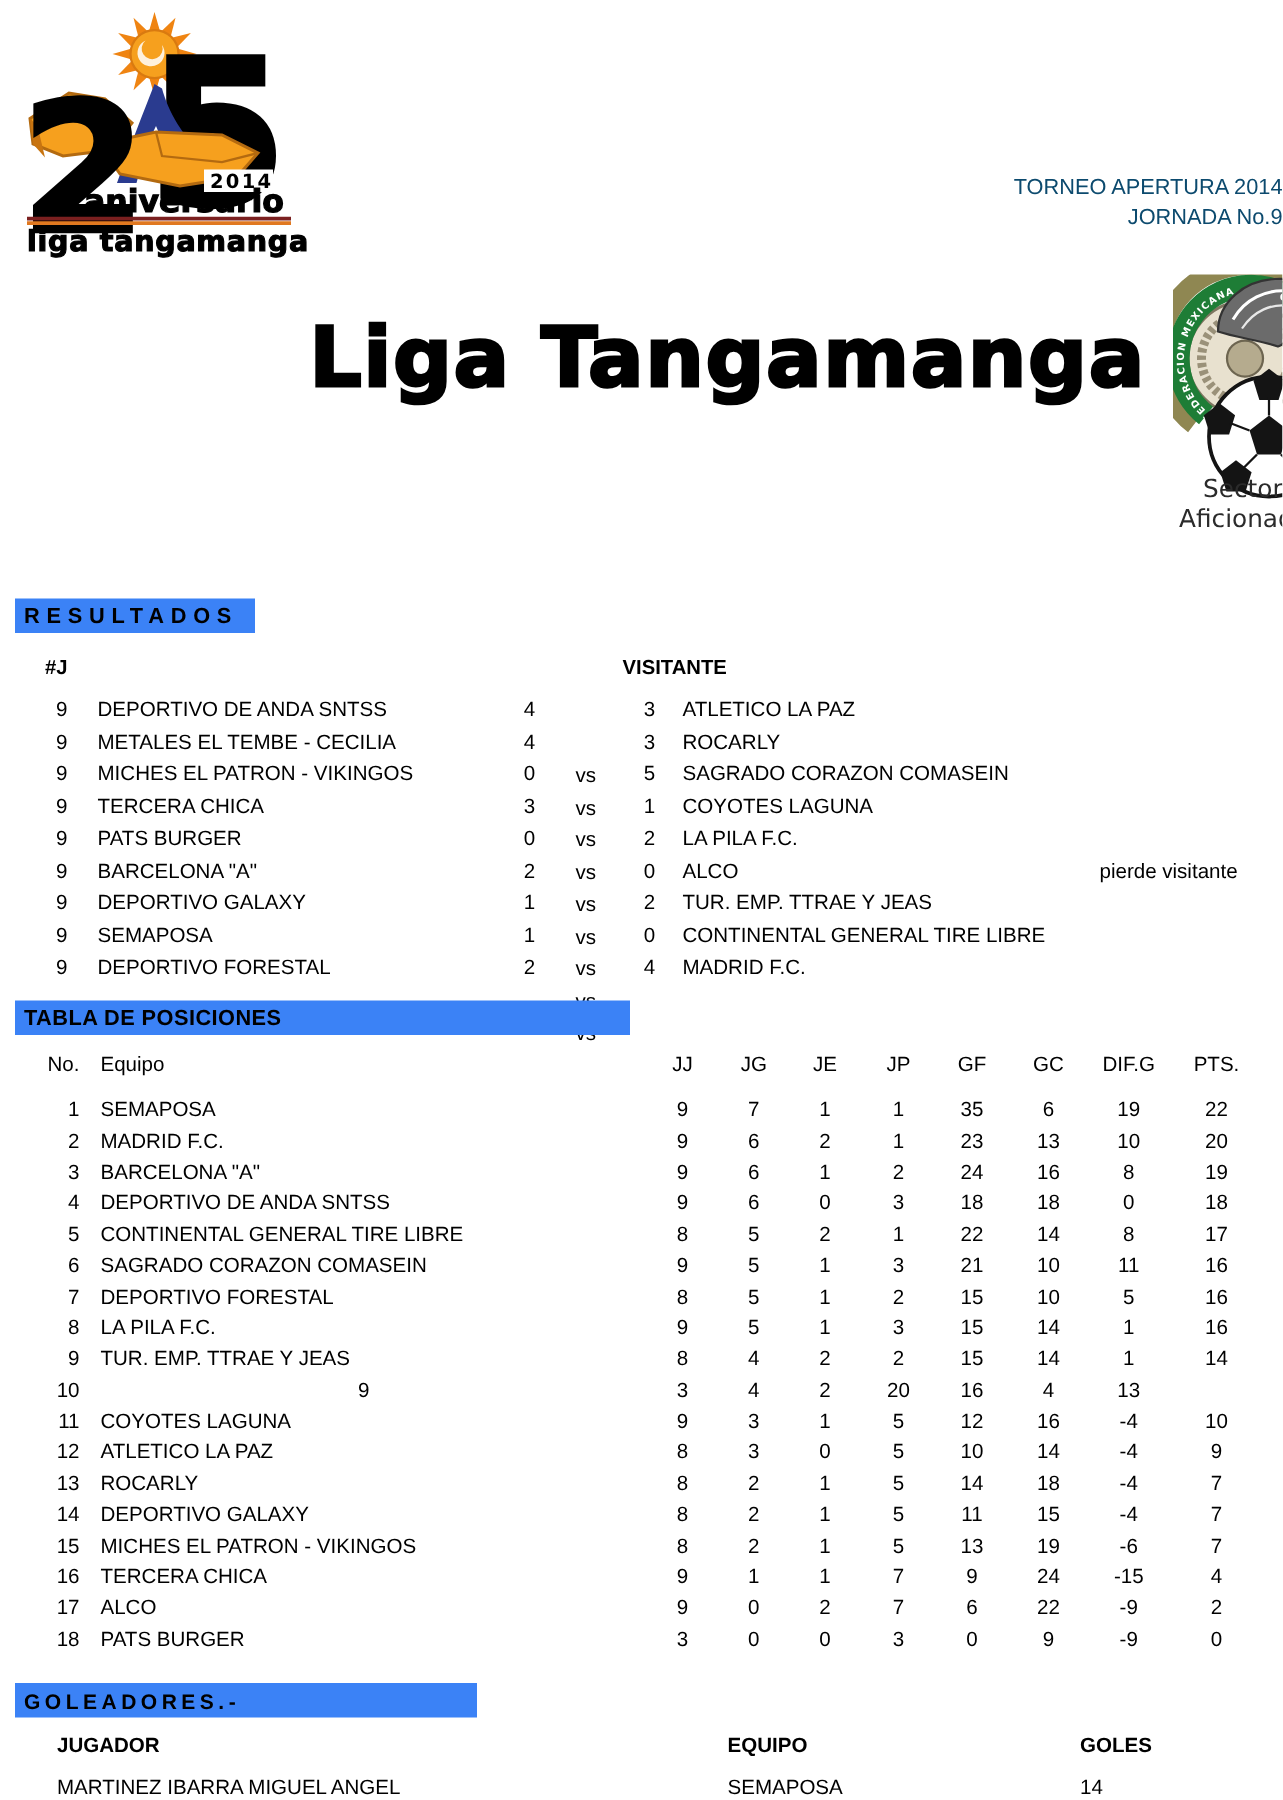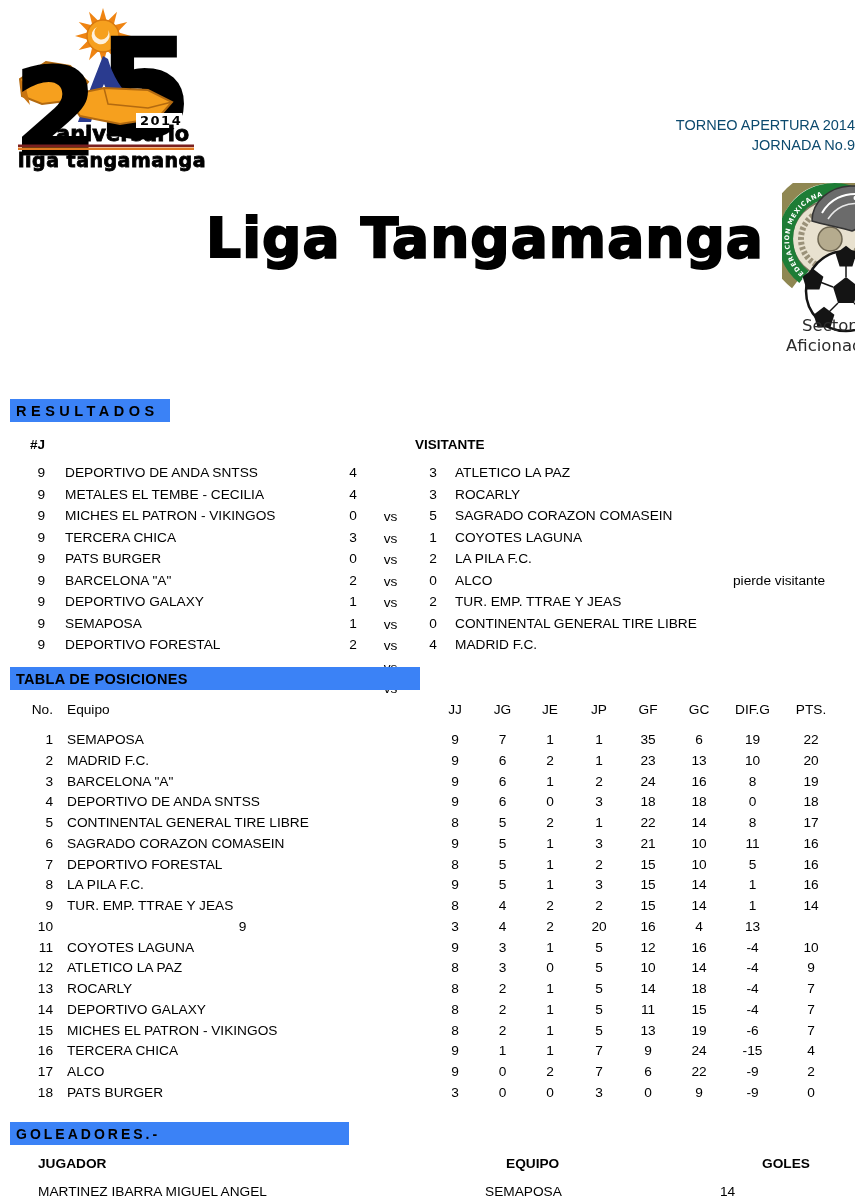--- a/index.html
+++ b/index.html
@@ -26,21 +26,21 @@
   .logo-right { position:absolute; left:782px; top:183px; width:170px; height:178px; }
 
   
   .bar {
     position:absolute; left:10px; height:23px; background:#3b82f6;
     display:flex; align-items:center; padding-left:6px;
     font-weight:bold; color:#000;
   }
   .bar-resultados { top:399px; width:160px; font-size:14.5px; letter-spacing:4.5px; }
   .bar-tabla      { top:667px; width:410px; font-size:14.5px; letter-spacing:0.3px; }
-  .bar-goleadores { top:1122px; width:339px; font-size:14px; letter-spacing:3px; }
+  .bar-goleadores { top:1122px; width:308px; font-size:14px; letter-spacing:3px; }
 
   
   .res-grid { display:grid; grid-template-columns:38px 290px 30px 45px 40px 280px 1fr; }
   .res-header { position:absolute; left:10px; top:437px; width:845px; font-weight:bold; font-size:13.5px; }
   .res-body   { position:absolute; left:10px; top:462px; width:845px; font-size:13.7px; }
   .res-row { line-height:21.5px; height:21.5px; }
   .res-header .c { line-height:16px; }
   .c-j   { text-align:right; padding-right:3px; }
   .c-loc { padding-left:17px; white-space:nowrap; }
   .c-sc  { text-align:center; }
@@ -52,21 +52,21 @@
   .st-grid { display:grid; grid-template-columns:45px 375px 50px 45px 50px 48px 50px 52px 55px 62px; }
   .st-header { position:absolute; left:10px; top:702px; width:845px; font-weight:normal; font-size:13.7px; }
   .st-body   { position:absolute; left:10px; top:730px; width:845px; font-size:13.7px; }
   .st-row { line-height:20.75px; height:20.75px; }
   .c-pos { text-align:right; padding-right:2px; }
   .c-team{ padding-left:12px; white-space:nowrap; }
   .c-num { text-align:center; }
 
   
   .gol-grid { display:grid; grid-template-columns:475px 235px 97px; }
-  .gol-header { position:absolute; left:10px; top:1156px; width:845px; font-weight:bold; font-size:13.7px;gap:21px; }
+  .gol-header { position:absolute; left:10px; top:1156px; width:845px; font-weight:bold; font-size:13.7px; }
   .gol-body   { position:absolute; left:10px; top:1181px; width:845px; font-size:13.7px; }
   .gol-row { line-height:21px; height:21px; }
   .c-player { padding-left:28px; white-space:nowrap; }
   .c-eqteam { padding-left:0; white-space:nowrap; }
   .c-goals  { text-align:left; padding-right:2px; }
 
   svg text { font-family:"DejaVu Sans", sans-serif; }
 </style>
 </head>
 <body>

